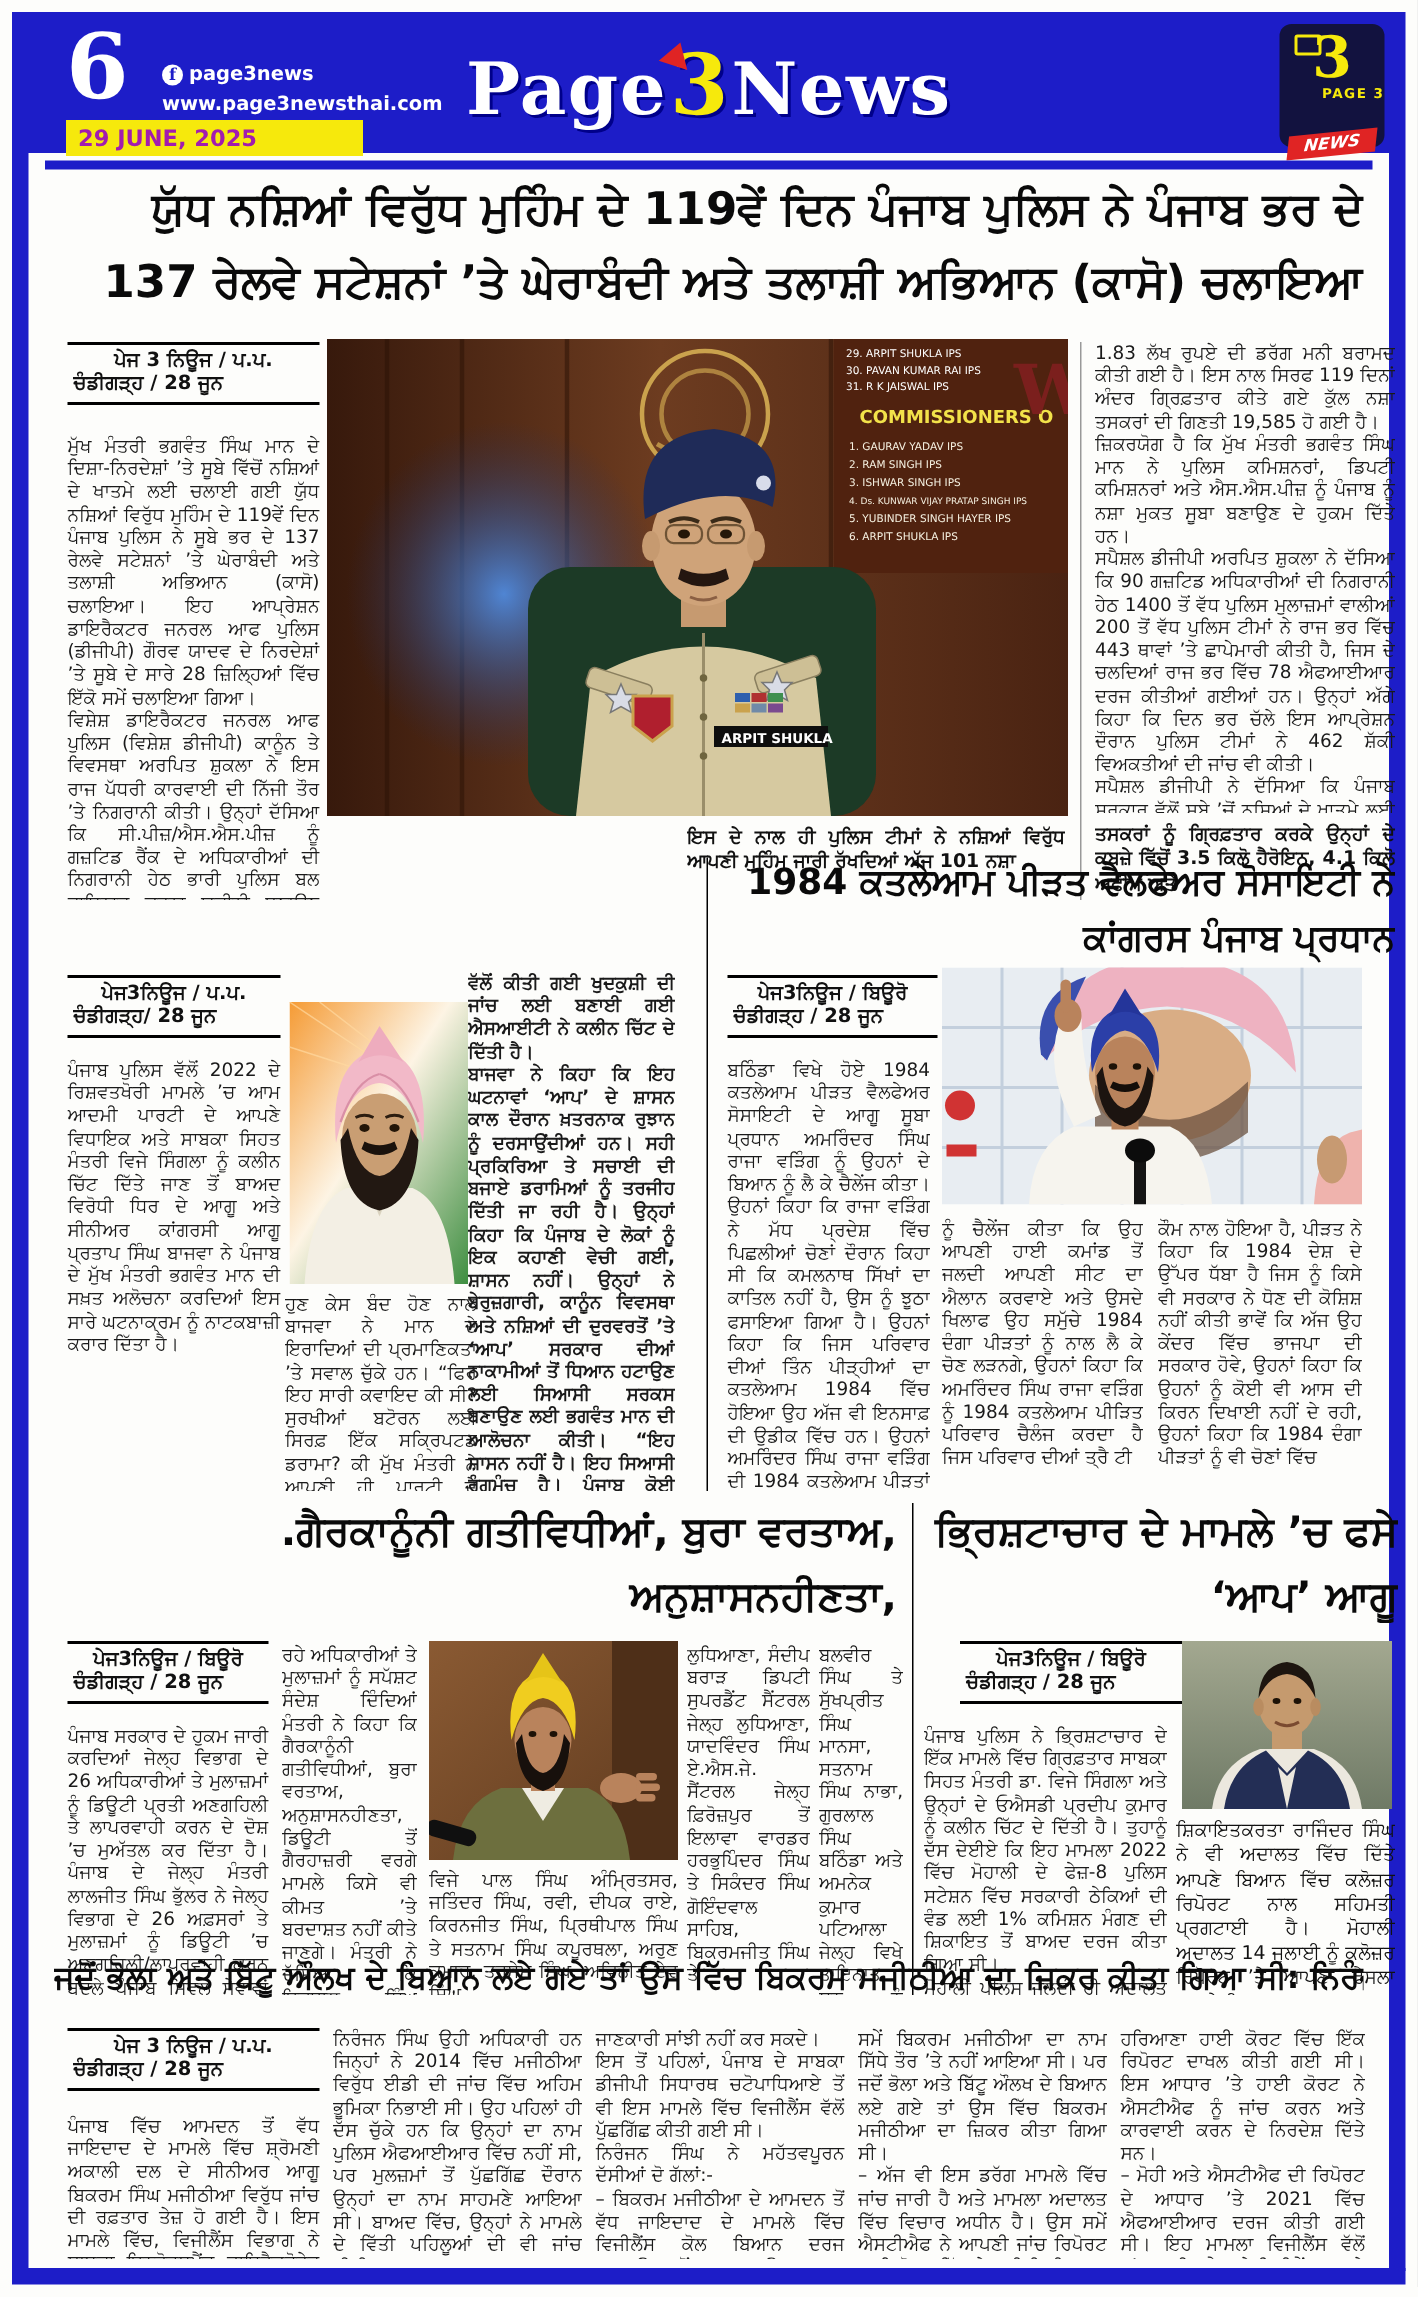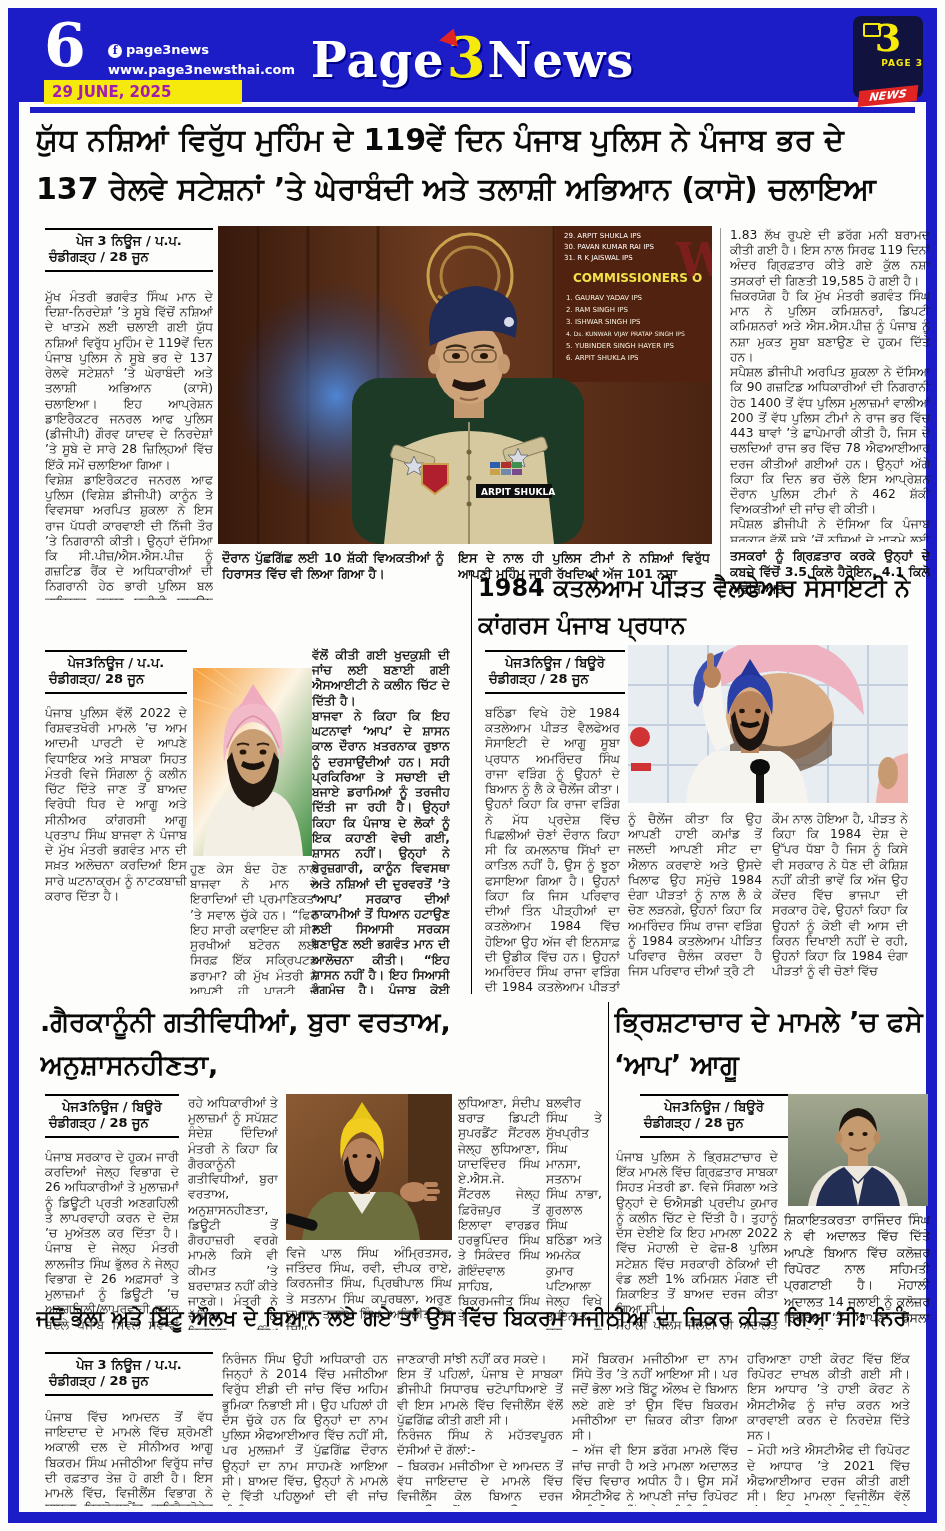--- a/index.html
+++ b/index.html
@@ -30,21 +30,21 @@
               border-radius:22px 0 0 6px;text-align:center;line-height:40px;
               font-family:"DejaVu Serif",serif;font-weight:bold;font-size:28px;color:#14148a;letter-spacing:2px;}
   .logo-box{position:absolute;right:14px;top:8px;width:70px;height:82px;background:#12123f;border-radius:8px;
             text-align:center;color:#f6e90c;overflow:visible;}
   .logo-tv{position:absolute;left:10px;top:7px;width:14px;height:10px;border:2px solid #f6e90c;border-radius:2px;}
   .logo-num{font-size:38px;font-weight:bold;line-height:40px;margin-top:2px;font-family:"DejaVu Serif",serif;}
   .logo-label{font-size:9px;font-weight:bold;letter-spacing:1px;color:#f6e90c;text-align:right;}
   .logo-tag{position:absolute;left:6px;bottom:-6px;width:58px;height:16px;background:#e02424;transform:skewX(-12deg) rotate(-6deg);
             color:#fff;font-style:italic;font-weight:bold;font-size:11px;line-height:16px;}
   
-  .hl{position:absolute;font-weight:bold;color:#0a0a0a;text-align:left;white-space:pre-line;overflow:hidden;}
+  .hl{position:absolute;font-weight:bold;color:#0a0a0a;text-align:right;white-space:pre-line;overflow:hidden;}
   .lead-headline{left:36px;top:116px;width:873px;height:104px;font-size:30px;line-height:1.62;}
   .hl-mid{font-size:24px;line-height:1.55;}
   .hl-bot{font-size:27px;line-height:1.6;}
   .bottom-headline{left:36px;top:1296px;width:873px;height:44px;font-size:21px;line-height:44px;white-space:nowrap;}
   .dateline{position:absolute;border-top:2px solid #000;border-bottom:2px solid #000;
             padding:3px 2px 5px 2px;font-weight:bold;font-size:13px;box-sizing:border-box;}
   .dl1{text-align:center;}
   .dl2{text-align:left;padding-left:2px;}
   .bodycol{position:absolute;font-size:12.3px;line-height:1.24;text-align:justify;
            white-space:pre-line;overflow:hidden;color:#1a1a1a;}
@@ -167,21 +167,20 @@
         <rect x="294" y="236" width="10" height="6" fill="#3f8f4f"></rect>
           <rect x="272" y="243" width="10" height="6" fill="#caa24d"></rect>
         <rect x="283" y="243" width="10" height="6" fill="#708aa8"></rect>
           <rect x="294" y="243" width="10" height="6" fill="#7a4a8f"></rect>
       </g>
       <rect x="258" y="258" width="76" height="14" fill="#0e0e0e"></rect>
       <text x="263" y="269" font-size="9" font-weight="bold" fill="#ffffff" font-family="DejaVu Sans, sans-serif">ARPIT  SHUKLA</text>
     </g>
   </svg>
 
-  <div class="cap" style="left:222px;top:550px;width:222px;height:48px;">ਦੌਰਾਨ ਪੁੱਛਗਿੱਛ ਲਈ 10 ਸ਼ੱਕੀ ਵਿਅਕਤੀਆਂ ਨੂੰ ਹਿਰਾਸਤ ਵਿੱਚ ਵੀ ਲਿਆ ਗਿਆ ਹੈ।</div>
   <div class="cap" style="left:458px;top:550px;width:252px;height:48px;">ਇਸ ਦੇ ਨਾਲ ਹੀ ਪੁਲਿਸ ਟੀਮਾਂ ਨੇ ਨਸ਼ਿਆਂ ਵਿਰੁੱਧ ਆਪਣੀ ਮੁਹਿੰਮ ਜਾਰੀ ਰੱਖਦਿਆਂ ਅੱਜ 101 ਨਸ਼ਾ</div>
 
   <div class="vdiv-light" style="left:720px;top:228px;height:372px;"></div>
   <div class="bodycol" style="left:730px;top:228px;width:200px;height:314px;">1.83 ਲੱਖ ਰੁਪਏ ਦੀ ਡਰੱਗ ਮਨੀ ਬਰਾਮਦ ਕੀਤੀ ਗਈ ਹੈ। ਇਸ ਨਾਲ ਸਿਰਫ 119 ਦਿਨਾਂ ਅੰਦਰ ਗ੍ਰਿਫ਼ਤਾਰ ਕੀਤੇ ਗਏ ਕੁੱਲ ਨਸ਼ਾ ਤਸਕਰਾਂ ਦੀ ਗਿਣਤੀ 19,585 ਹੋ ਗਈ ਹੈ।
 ਜ਼ਿਕਰਯੋਗ ਹੈ ਕਿ ਮੁੱਖ ਮੰਤਰੀ ਭਗਵੰਤ ਸਿੰਘ ਮਾਨ ਨੇ ਪੁਲਿਸ ਕਮਿਸ਼ਨਰਾਂ, ਡਿਪਟੀ ਕਮਿਸ਼ਨਰਾਂ ਅਤੇ ਐਸ.ਐਸ.ਪੀਜ਼ ਨੂੰ ਪੰਜਾਬ ਨੂੰ ਨਸ਼ਾ ਮੁਕਤ ਸੂਬਾ ਬਣਾਉਣ ਦੇ ਹੁਕਮ ਦਿੱਤੇ ਹਨ।
 ਸਪੈਸ਼ਲ ਡੀਜੀਪੀ ਅਰਪਿਤ ਸ਼ੁਕਲਾ ਨੇ ਦੱਸਿਆ ਕਿ 90 ਗਜ਼ਟਿਡ ਅਧਿਕਾਰੀਆਂ ਦੀ ਨਿਗਰਾਨੀ ਹੇਠ 1400 ਤੋਂ ਵੱਧ ਪੁਲਿਸ ਮੁਲਾਜ਼ਮਾਂ ਵਾਲੀਆਂ 200 ਤੋਂ ਵੱਧ ਪੁਲਿਸ ਟੀਮਾਂ ਨੇ ਰਾਜ ਭਰ ਵਿੱਚ 443 ਥਾਵਾਂ ’ਤੇ ਛਾਪੇਮਾਰੀ ਕੀਤੀ ਹੈ, ਜਿਸ ਦੇ ਚਲਦਿਆਂ ਰਾਜ ਭਰ ਵਿੱਚ 78 ਐਫਆਈਆਰ ਦਰਜ ਕੀਤੀਆਂ ਗਈਆਂ ਹਨ। ਉਨ੍ਹਾਂ ਅੱਗੇ ਕਿਹਾ ਕਿ ਦਿਨ ਭਰ ਚੱਲੇ ਇਸ ਆਪ੍ਰੇਸ਼ਨ ਦੌਰਾਨ ਪੁਲਿਸ ਟੀਮਾਂ ਨੇ 462 ਸ਼ੱਕੀ ਵਿਅਕਤੀਆਂ ਦੀ ਜਾਂਚ ਵੀ ਕੀਤੀ।
 ਸਪੈਸ਼ਲ ਡੀਜੀਪੀ ਨੇ ਦੱਸਿਆ ਕਿ ਪੰਜਾਬ ਸਰਕਾਰ ਵੱਲੋਂ ਸੂਬੇ ’ਚੋਂ ਨਸ਼ਿਆਂ ਦੇ ਖਾਤਮੇ ਲਈ ਤਿੰਨ-ਪੱਖੀ ਰਣਨੀਤੀ – ਇਨਫੋਰਸਮੈਂਟ, ਡੀ-ਅਡਿਕਸ਼ਨ ਅਤੇ ਪ੍ਰੀਵੈਂਸ਼ਨ (ਈਡੀਪੀ) – ਲਾਗੂ ਕੀਤੀ ਗਈ ਹੈ ਅਤੇ ਪੰਜਾਬ ਪੁਲਿਸ ਨੇ ਇਸ ਰਣਨੀਤੀ ਦੇ ਹਿੱਸੇ ਵਜੋਂ ਅੱਜ 69 ਵਿਅਕਤੀਆਂ ਨੂੰ ਨਸ਼ਾ ਛੱਡਣ ਅਤੇ ਮੁੜ ਵਸੇਬੇ ਦਾ ਇਲਾਜ ਲੈਣ ਲਈ ਰਾਜ਼ੀ ਕੀਤਾ ਹੈ।</div>
   <div class="cap" style="left:730px;top:548px;width:200px;height:52px;">ਤਸਕਰਾਂ ਨੂੰ ਗ੍ਰਿਫ਼ਤਾਰ ਕਰਕੇ ਉਨ੍ਹਾਂ ਦੇ ਕਬਜ਼ੇ ਵਿੱਚੋਂ 3.5 ਕਿਲੋ ਹੈਰੋਇਨ, 4.1 ਕਿਲੋ ਅਫੀਮ ਅਤੇ</div>
 
   <div class="dateline" style="left:45px;top:650px;width:142px;">

